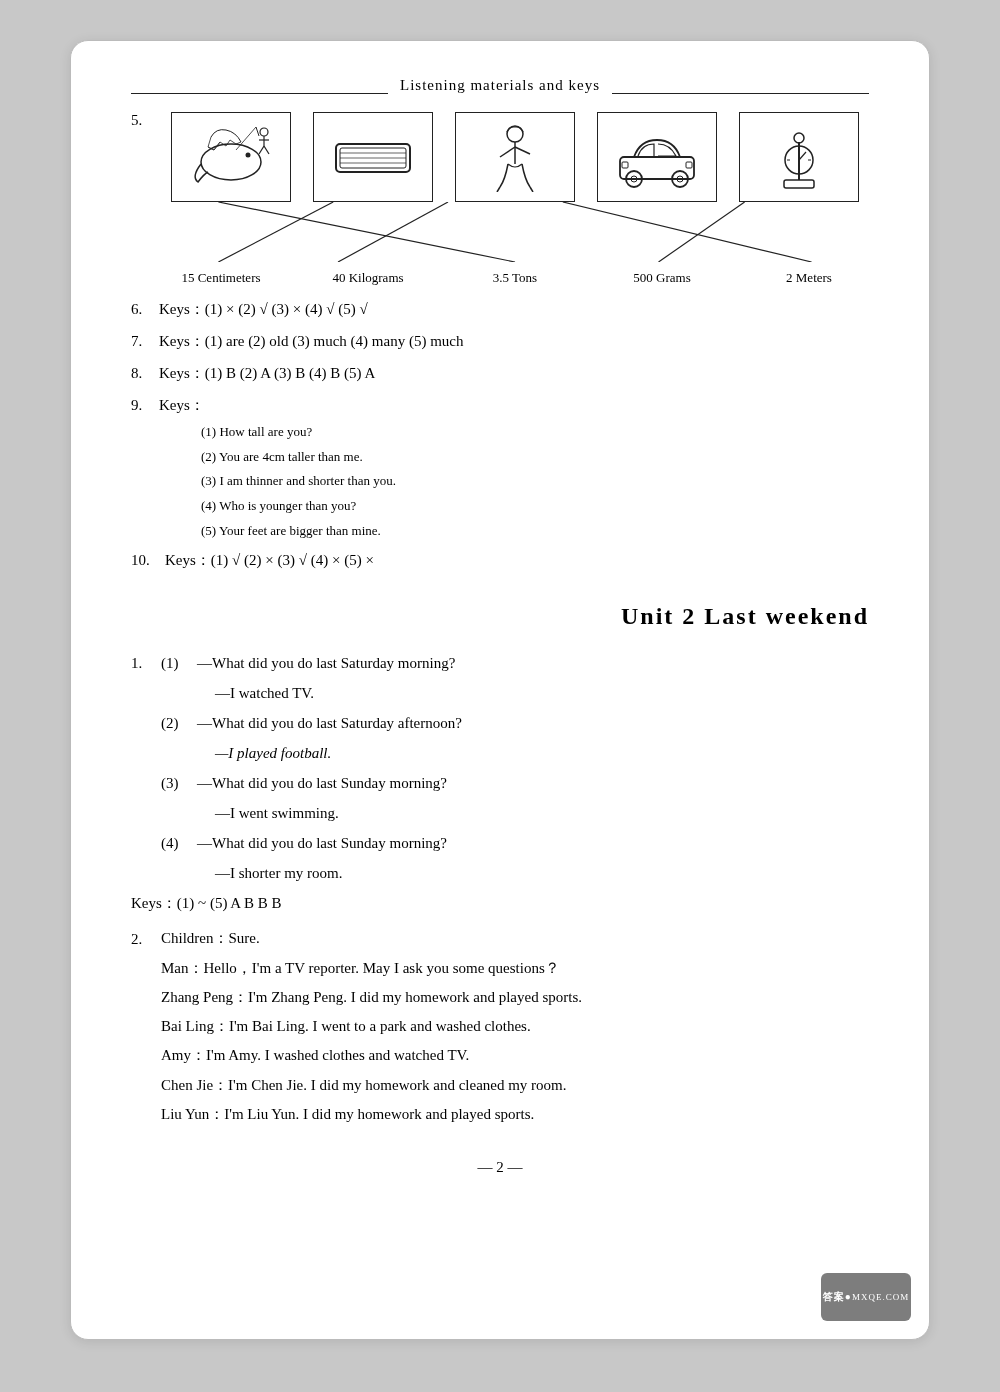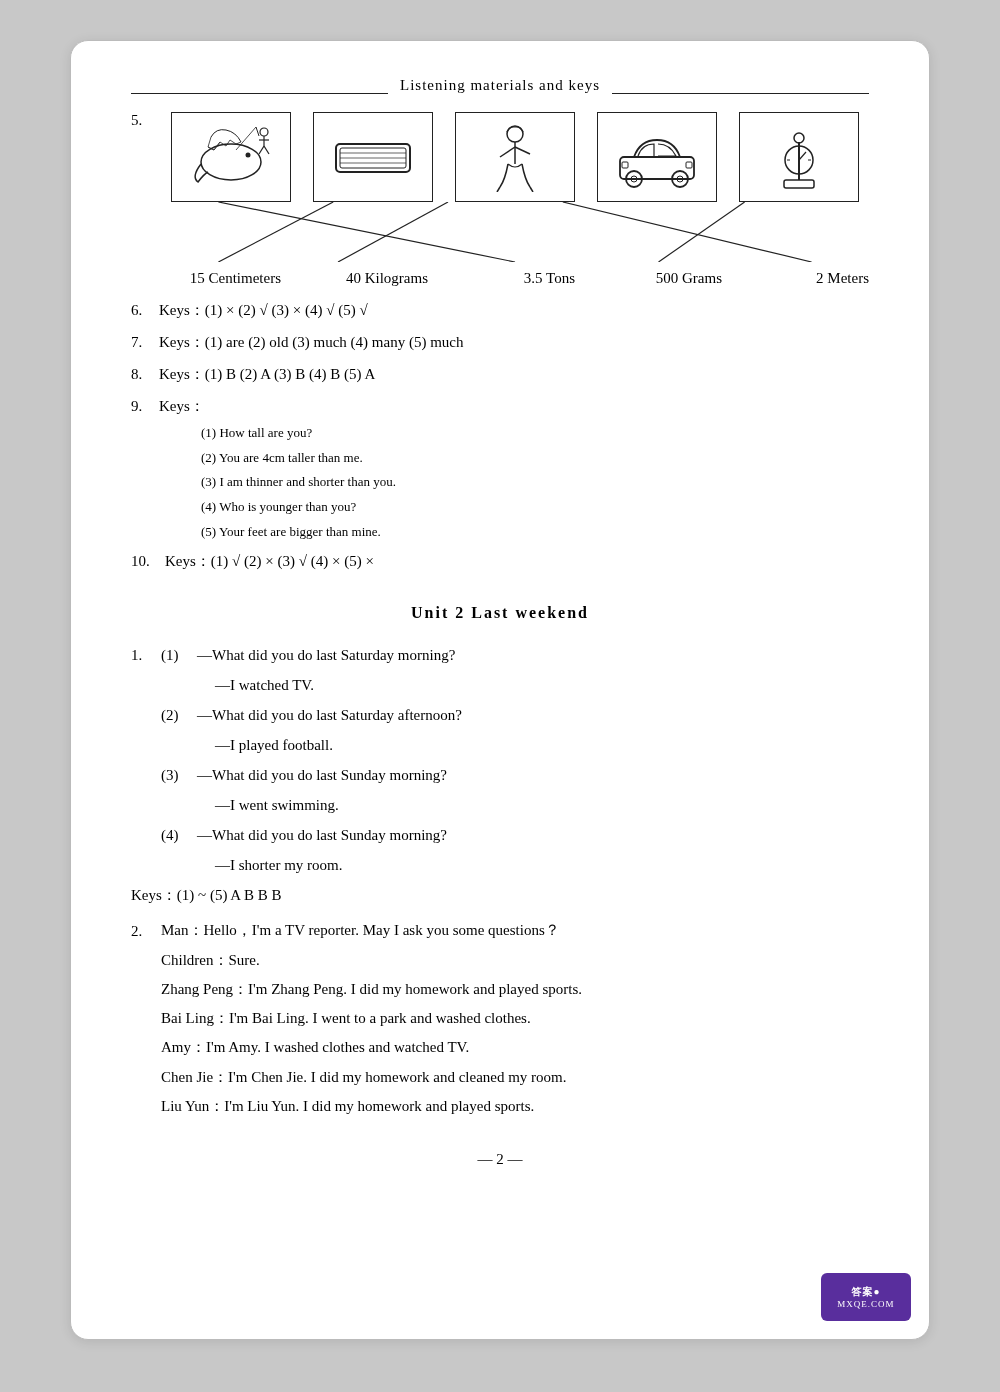--- a/index.html
+++ b/index.html
@@ -66,22 +66,22 @@
     .labels-row {
       display: flex;
       flex-direction: row;
       justify-content: space-between;
       margin-top: 8px;
       padding: 0 0px;
       position: relative;
     }
     .img-label {
       width: 120px;
-      text-align: right;
-      font-size: 15px;
+      text-align: center;
+      font-size: 13px;
     }
     .q5-container {
       position: relative;
       margin-bottom: 8px;
     }
     .q5-number {
       position: absolute;
       left: 0;
       top: 30px;
       font-size: 15px;
@@ -102,22 +102,22 @@
     }
     .key-content {
       font-size: 15px;
     }
     .key-sub {
       margin-left: 70px;
       font-size: 13px;
       line-height: 1.9;
     }
     .unit-title {
-      text-align: center;
-      font-size: 16px;
+      text-align: right;
+      font-size: 24px;
       font-weight: bold;
       margin: 28px 0 18px 0;
       letter-spacing: 2px;
     }
     .unit-content {
       font-size: 15px;
       line-height: 2.0;
     }
     .dialog-line {
       margin-left: 0;
@@ -129,24 +129,24 @@
       text-align: center;
       margin-top: 30px;
       font-size: 15px;
     }
     .watermark {
       position: absolute;
       bottom: 18px;
       right: 18px;
       width: 90px;
       height: 48px;
-      background: #4c1d95;
+      background: #737373;
       border-radius: 6px;
       display: flex;
-      flex-direction: column;
+      flex-direction: row;
       align-items: center;
       justify-content: center;
       opacity: 0.92;
     }
     .watermark-top {
       color: #fff;
       font-size: 10px;
       font-weight: bold;
       letter-spacing: 1px;
     }
@@ -337,41 +337,41 @@
     <div style="margin-bottom:6px;">
       <div style="display:flex; align-items:flex-start;">
         <span style="min-width:30px; font-size:15px;">1.</span>
         <div>
           <div>
             <div><span style="min-width:36px;display:inline-block;">(1)</span>—What did you do last Saturday morning?</div>
             <div style="margin-left:54px;">—I watched TV.</div>
           </div>
           <div>
             <div><span style="min-width:36px;display:inline-block;">(2)</span>—What did you do last Saturday afternoon?</div>
-            <div style="margin-left:54px;">—I played football.</div>
+            <div style="margin-left:54px;font-style:italic;">—I played football.</div>
           </div>
           <div>
             <div><span style="min-width:36px;display:inline-block;">(3)</span>—What did you do last Sunday morning?</div>
             <div style="margin-left:54px;">—I went swimming.</div>
           </div>
           <div>
             <div><span style="min-width:36px;display:inline-block;">(4)</span>—What did you do last Sunday morning?</div>
             <div style="margin-left:54px;">—I shorter my room.</div>
           </div>
         </div>
       </div>
       <div style="margin-left:0;">Keys：(1) ~ (5)   A B B B</div>
     </div>
 
     <div>
       <div style="display:flex; align-items:flex-start;">
         <span style="min-width:30px; font-size:15px;">2.</span>
         <div>
+          <div class="dialog-line">Children：Sure.</div>
           <div class="dialog-line">Man：Hello，I'm a TV reporter.  May I ask you some questions？</div>
-          <div class="dialog-line">Children：Sure.</div>
           <div class="dialog-line">Zhang Peng：I'm Zhang Peng.  I did my homework and played sports.</div>
           <div class="dialog-line">Bai Ling：I'm Bai Ling.  I went to a park and washed clothes.</div>
           <div class="dialog-line">Amy：I'm Amy.  I washed clothes and watched TV.</div>
           <div class="dialog-line">Chen Jie：I'm Chen Jie.  I did my homework and cleaned my room.</div>
           <div class="dialog-line">Liu Yun：I'm Liu Yun.  I did my homework and played sports.</div>
         </div>
       </div>
     </div>
   </div>
 

